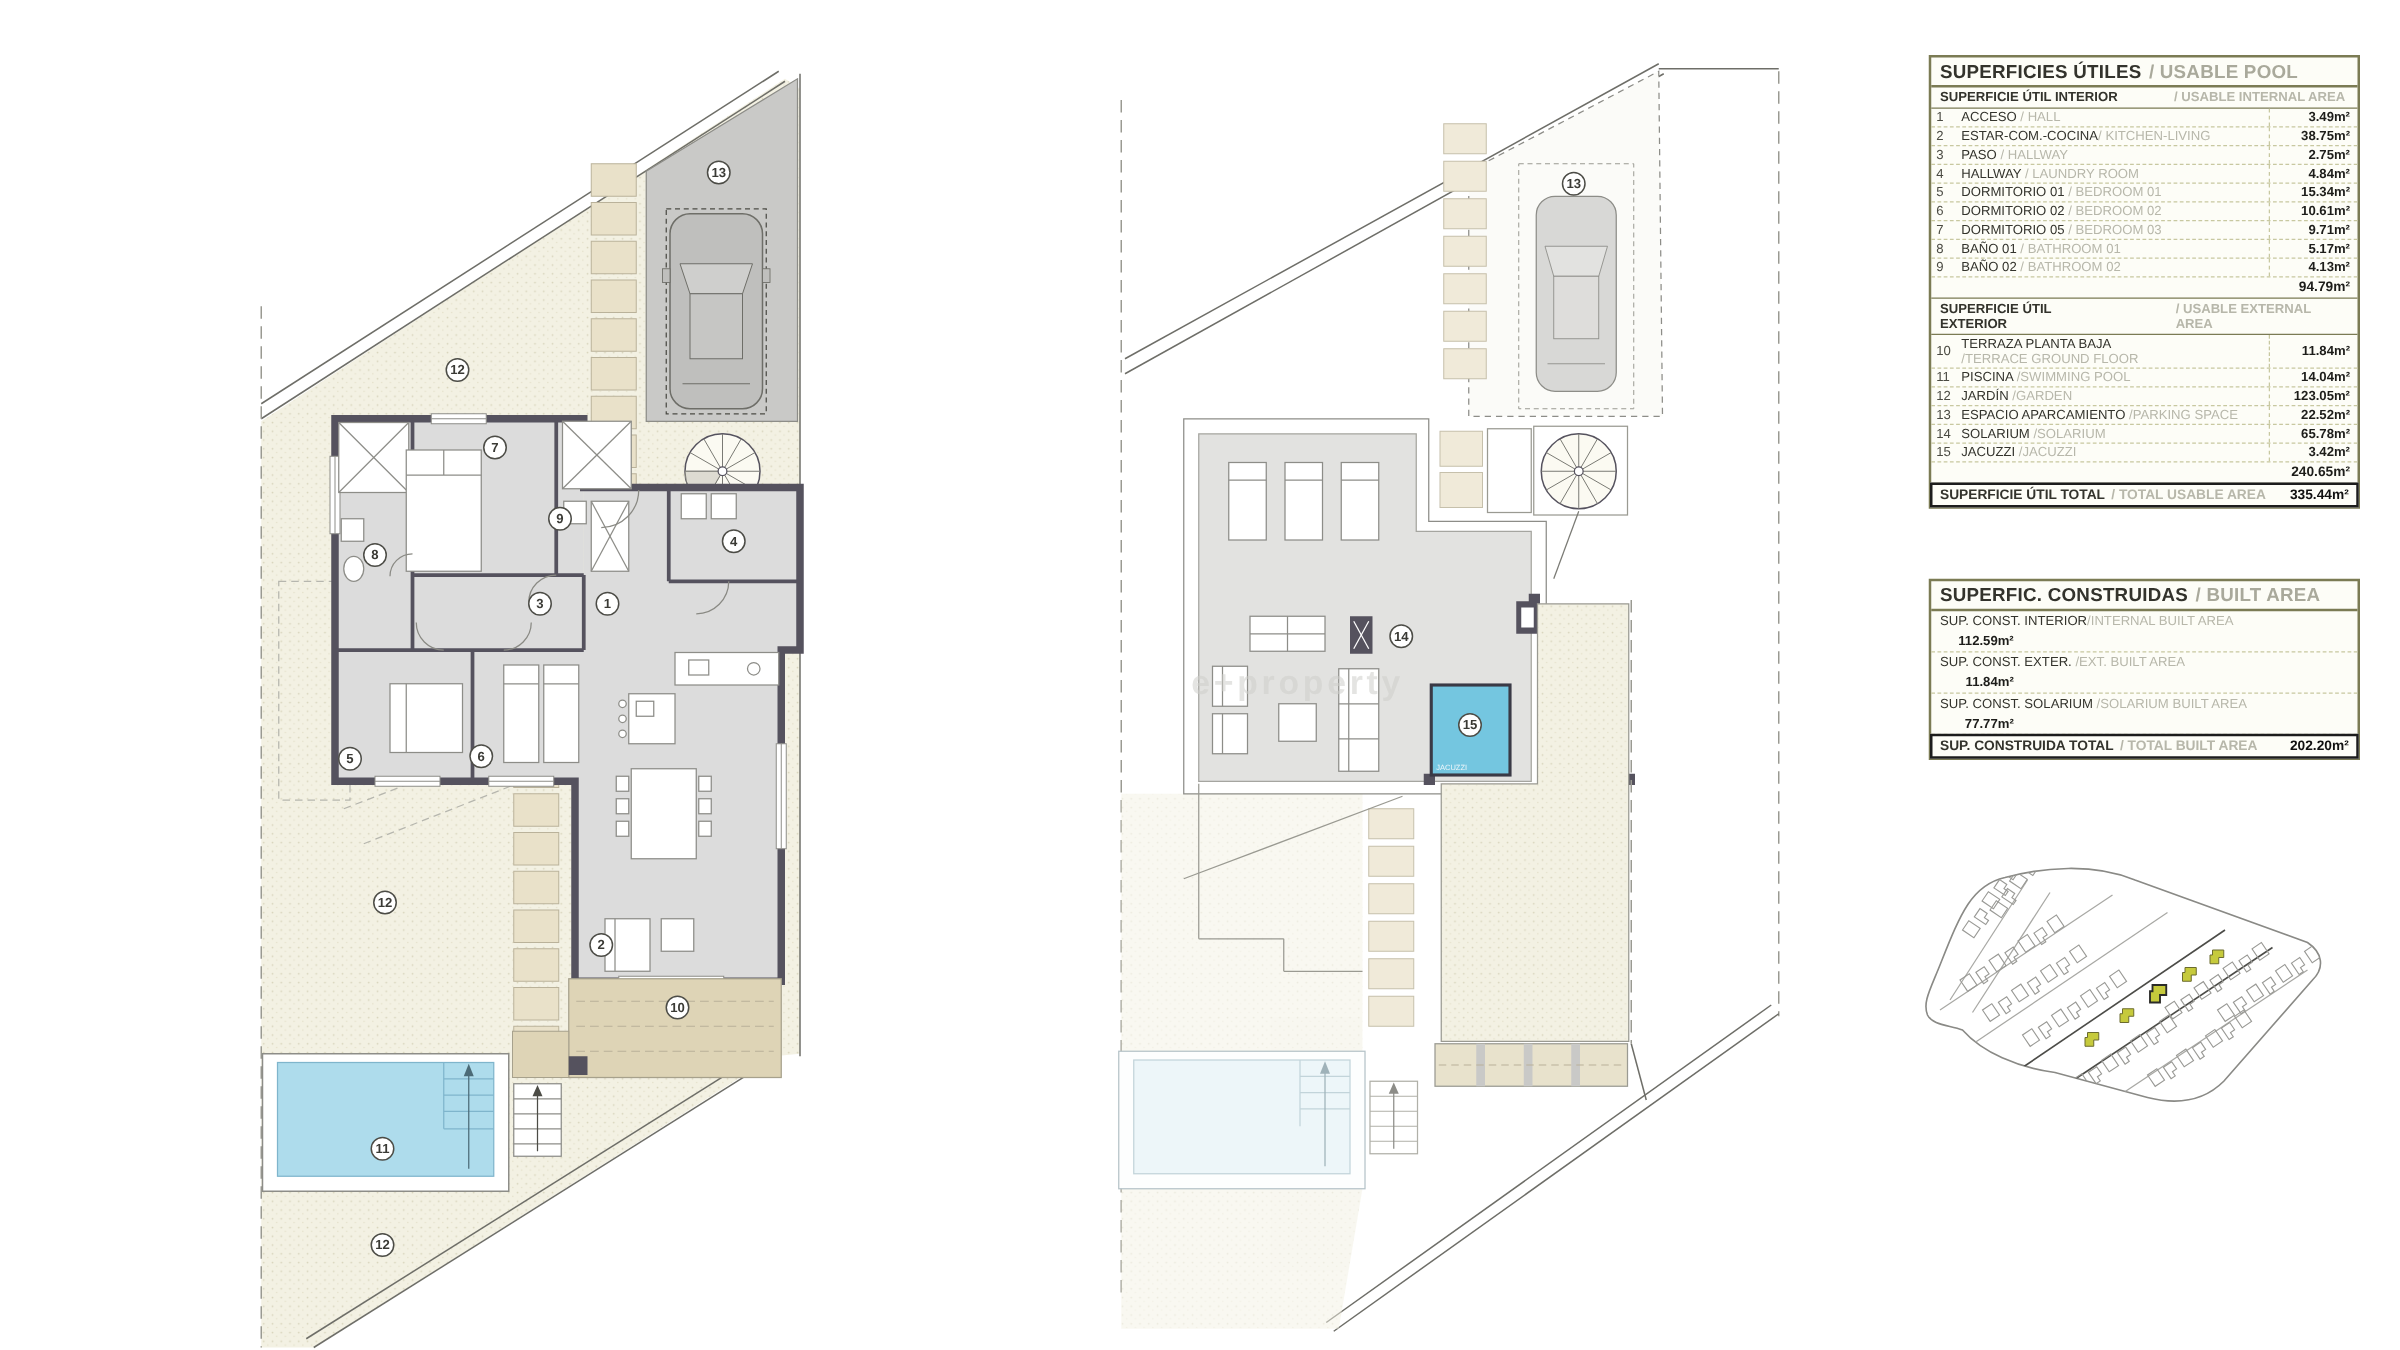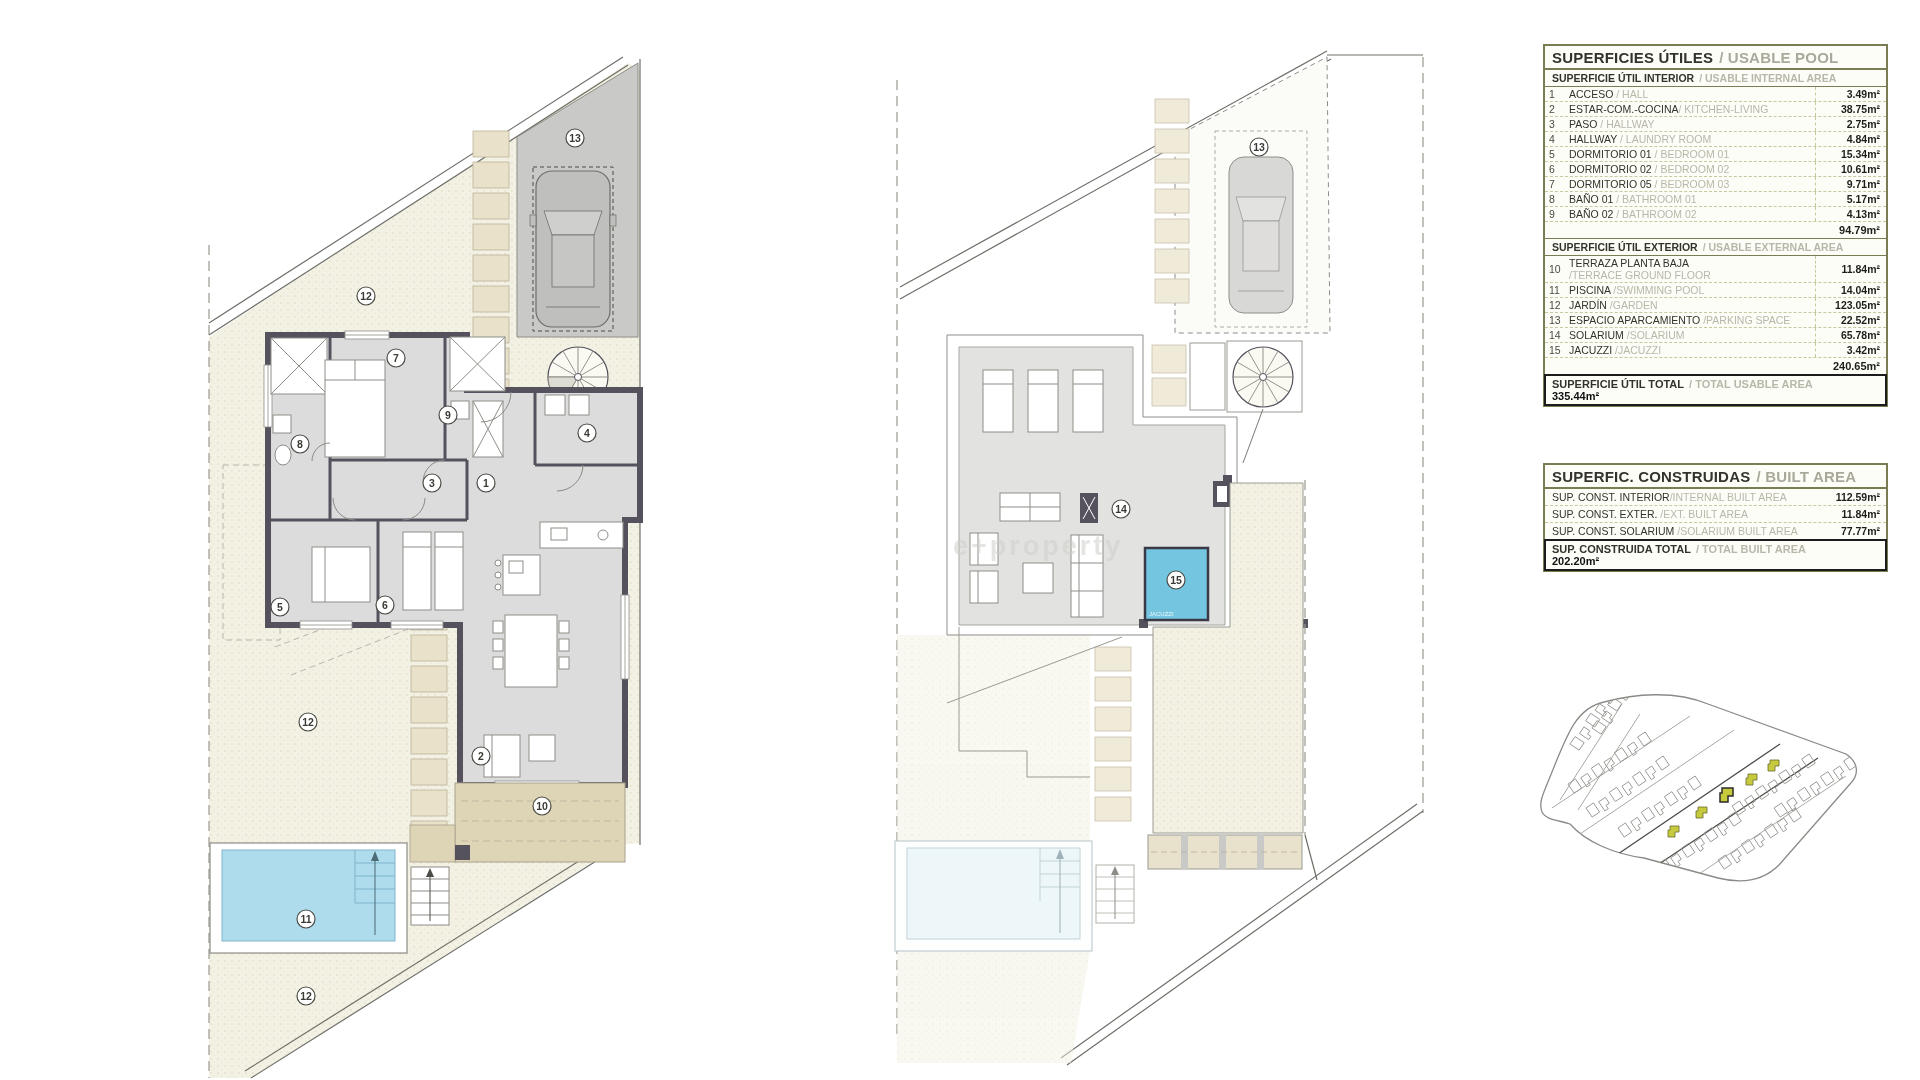--- a/index.html
+++ b/index.html
@@ -12,38 +12,38 @@
   
   .area-table{position:absolute;left:1543px;width:345px;background:#fdfdf7;
               border:2px solid #7b7b54;color:#2a2a26;box-sizing:border-box;}
   #usable-table{top:44px;}
   #built-table{top:463px;}
   .ttl{display:flex;gap:6px;padding:3px 7px 2px 7px;border-bottom:2px solid #7b7b54;
        font-size:15px;font-weight:bold;letter-spacing:.2px;align-items:baseline;}
   .ttl .en{color:#a9a99b;}
   .sub{display:flex;gap:5px;padding:2px 7px;border-bottom:1.5px solid #7b7b54;
        font-size:10.5px;font-weight:bold;align-items:baseline;}
-  .sub .en{color:#b7b7aa;}
+  .sub .en{color:#b7b7aa;margin-left:40px;}
   .trow{display:flex;align-items:center;border-bottom:1px dashed #c8c8a0;font-size:10.5px;}
   .trow .n{width:18px;padding:1px 0 1px 4px;color:#4a4a42;flex:none;}
   .trow .name{flex:1;padding:1px 2px;}
   .es{color:#33332c;}
   .en{color:#b7b7aa;}
   .trow .val{width:62px;flex:none;align-self:stretch;display:flex;align-items:center;
              justify-content:flex-end;border-left:1px dashed #c8c8a0;
              padding:1px 6px 1px 2px;font-weight:bold;color:#1d1d1a;}
   .trow.stacked .name .es,.trow.stacked .name .en{display:block;line-height:1.15;}
   .subtotal{display:flex;justify-content:flex-end;font-weight:bold;font-size:11px;
             padding:2px 6px;border-bottom:1.5px solid #7b7b54;color:#1d1d1a;}
-  .totalrow{display:flex;align-items:flex-start;border:2px solid #1c1c1c;margin:-1px;
-            font-size:11px;font-weight:bold;padding:2px 6px;background:#fdfdf7;flex-direction:column;}
+  .totalrow{display:flex;align-items:flex-end;border:2px solid #1c1c1c;margin:-1px;
+            font-size:11px;font-weight:bold;padding:2px 6px;background:#fdfdf7;}
   .totalrow .lab{flex:1;display:flex;gap:5px;align-items:baseline;}
   .totalrow .en{font-weight:bold;}
   .totalrow .tval{font-weight:bold;color:#111;}
-  .built-row{border-bottom:1px dashed #c8c8a0;display:flex;align-items:flex-start;font-size:10.5px;}
+  .built-row{border-bottom:1px dashed #c8c8a0;display:flex;align-items:flex-start;font-size:10.5px;flex-direction:column;}
   .built-row .name{flex:1;padding:2px 2px 2px 7px;}
   .built-row .val{width:66px;flex:none;text-align:right;font-weight:bold;padding:2px 6px 2px 0;color:#1d1d1a;}
 
   
   #footnotes{position:absolute;left:1547px;top:560px;width:330px;font-size:9px;line-height:1.25;}
   #footnotes .fn-es{color:#6e6e56;margin:0 0 1px 0;}
   #footnotes .fn-en{color:#bdbdb0;margin:0 0 11px 0;}
 
   
   .lbl circle{fill:#ffffff;stroke:#4c4c46;stroke-width:1.2;}

